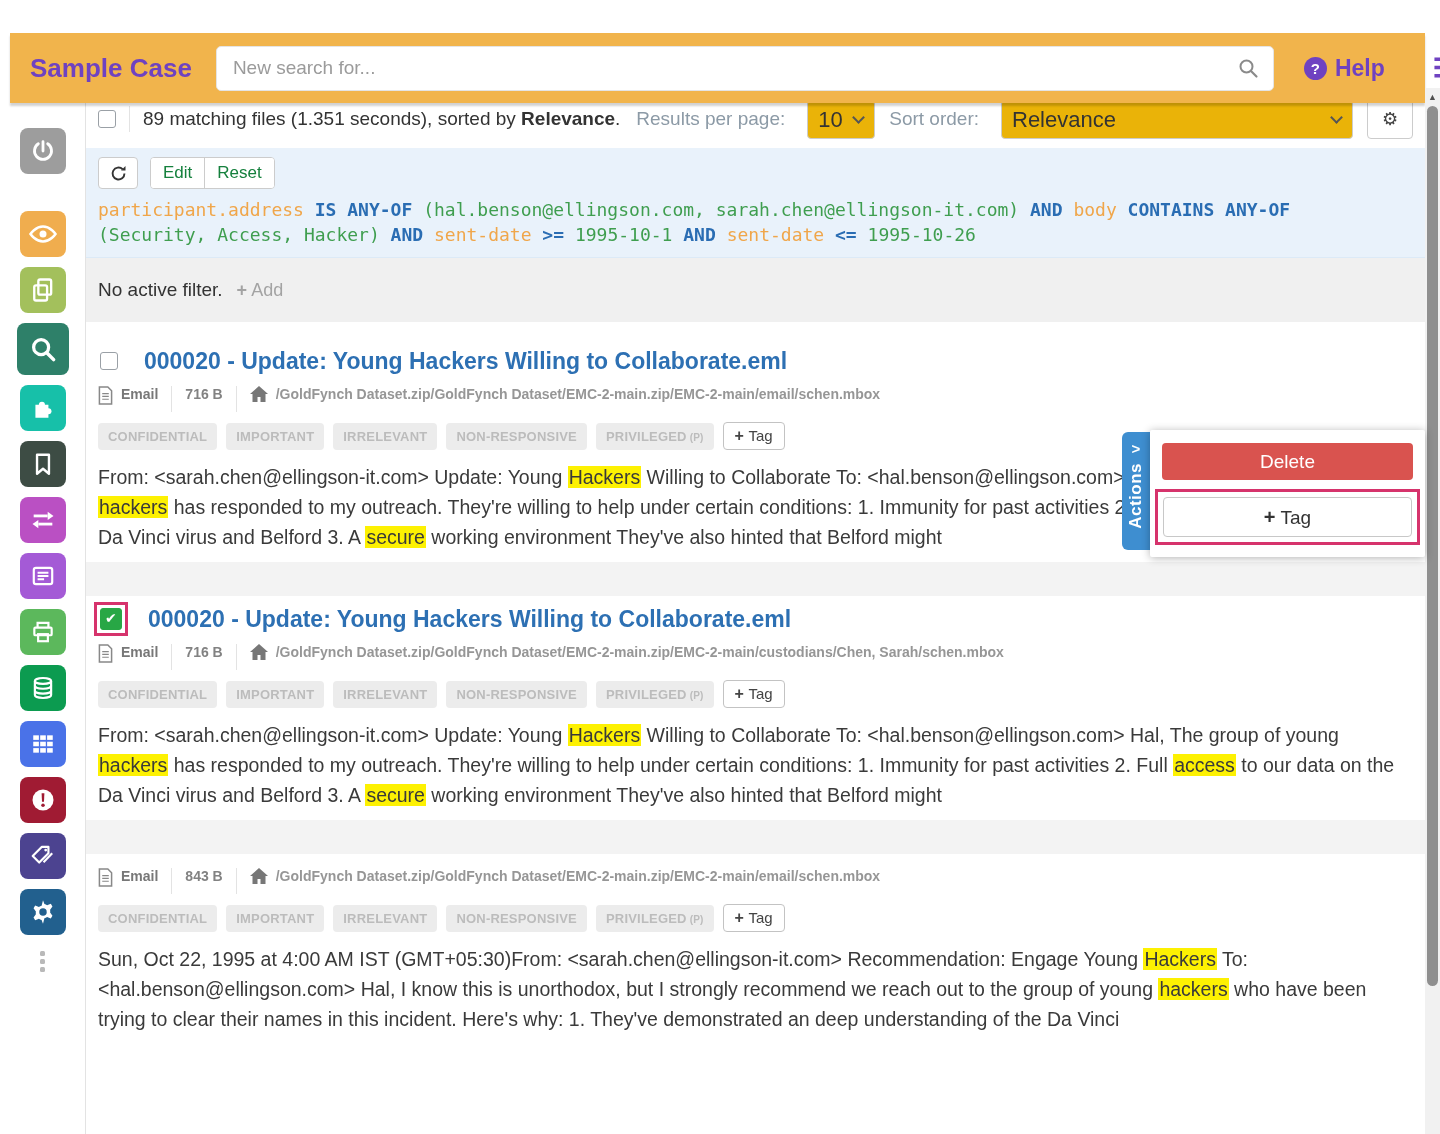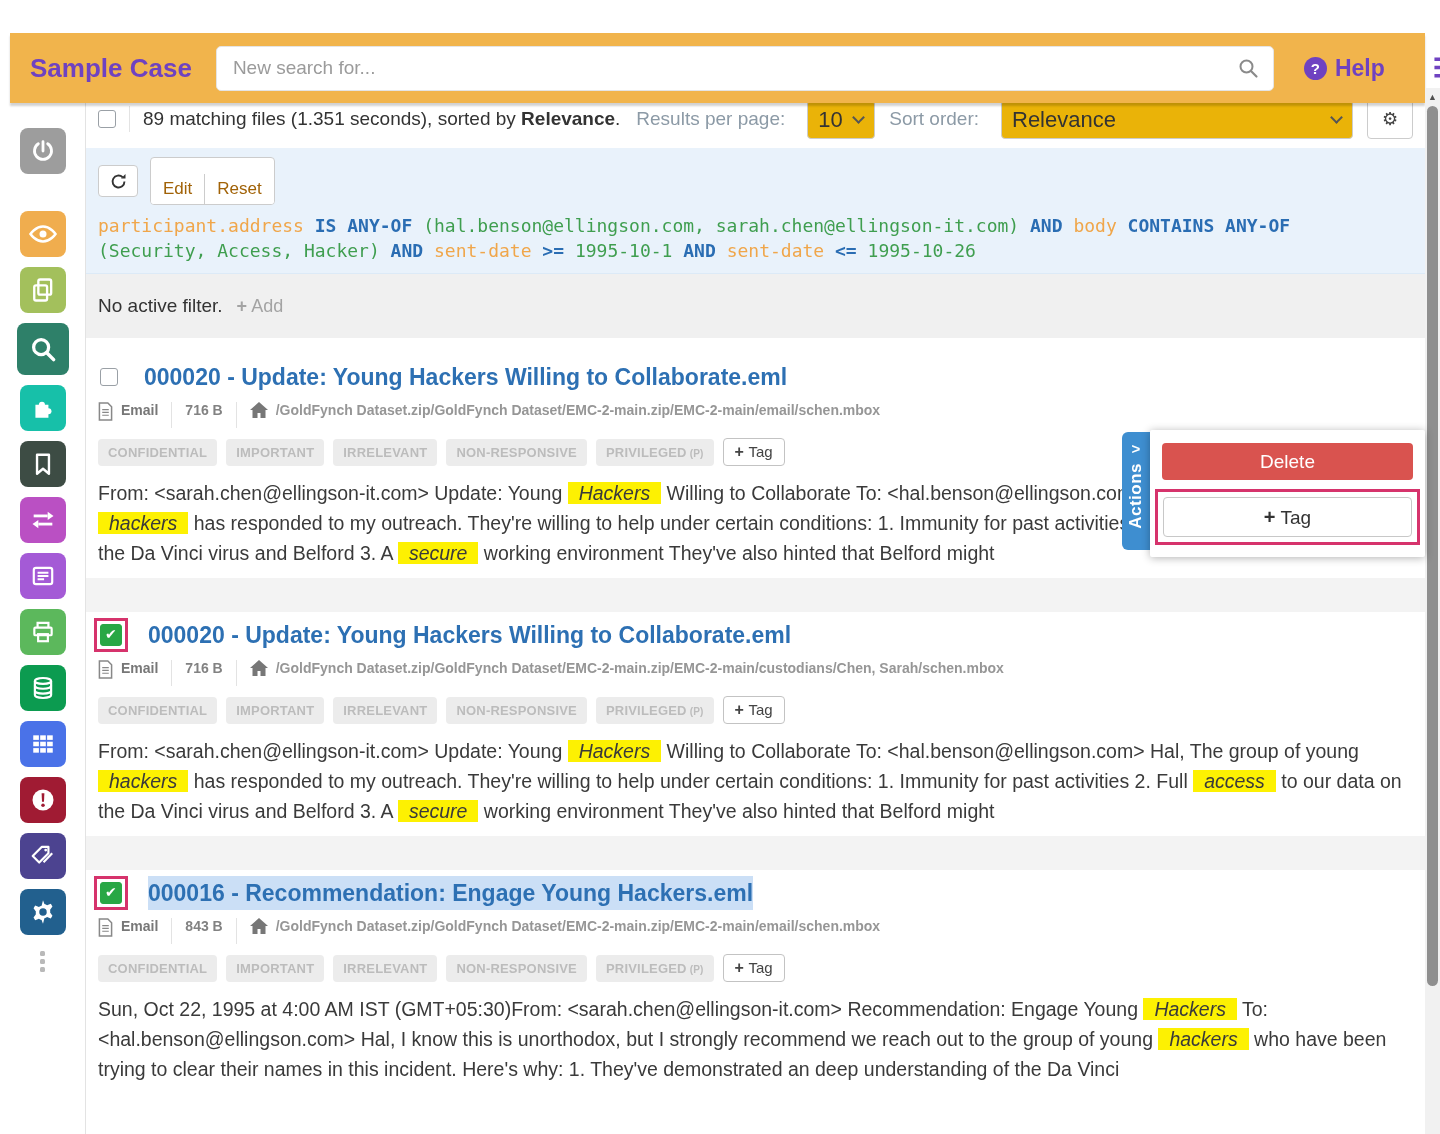--- a/index.html
+++ b/index.html
@@ -73,22 +73,22 @@
   .sel-chev { position:absolute; right:12px; top:13px; width:9px; height:9px;
     border-right:2px solid #555; border-bottom:2px solid #555; transform:rotate(45deg); pointer-events:none; }
   .gear-btn { width:46px; height:40px; background:#fff; border:1px solid #ccc; border-radius:4px; cursor:pointer; }
   .gear-glyph { font-size:18px; color:#444; }
   
   .query-box { background:#e9f2fb; padding:9px 12px 10px 12px; border-bottom:1px solid #dcEAf7; }
   .query-controls { display:flex; align-items:center; gap:12px; }
   .icon-btn { width:40px; height:32px; background:#fff; border:1px solid #ccc; border-radius:4px; cursor:pointer;
               display:flex; align-items:center; justify-content:center; }
   .btn-group { display:inline-flex; background:#fff; border:1px solid #ccc; border-radius:4px; overflow:hidden; }
-  .btn-group button { background:#fff; border:none; font-size:17px; color:#a16207; padding:5px 12px; cursor:pointer;
-                      font-family:"Liberation Sans", sans-serif; height:30px;margin-top:16px;}
+  .btn-group button { background:#fff; border:none; font-size:17px; color:#15803d; padding:5px 12px; cursor:pointer;
+                      font-family:"Liberation Sans", sans-serif; height:30px;}
   .btn-group button:first-child { border-right:1px solid #ccc; }
   .query-text { margin-top:8px; font-family:"DejaVu Sans Mono", monospace; font-size:18px; line-height:25px; white-space:normal; }
   .q-field { color:var(--query_field_orange,#f0a64a); }
   .q-operator { color:var(--query_operator_blue,#2a6db3); font-weight:bold; }
   .q-value { color:var(--query_value_green,#3f9e4f); }
   
   .selection-bar { text-align:center; padding:11px 0 12px 0; font-size:19px; color:#333; }
   .selection-bar a { color:#2f7cc0; text-decoration:none; cursor:pointer; }
   .filter-bar { background:#f0f0f0; padding:21px 12px; font-size:19px; color:#333; display:flex; align-items:center; gap:14px; }
   .filter-add { color:#a3a3a3; cursor:pointer; font-size:18px; }
@@ -108,21 +108,21 @@
   .r-size { color:#828282; font-weight:600; }
   .r-path { color:#969696; font-weight:700; white-space:nowrap; overflow:hidden; }
   .r-tags { display:flex; align-items:center; gap:9px; margin-top:10px; }
   .chip { background:#ececec; color:#bcbcbc; font-size:13px; font-weight:bold; padding:6px 10px; border-radius:4px;
           letter-spacing:.2px; cursor:pointer; white-space:nowrap; }
   .chip .chip-sfx { font-size:10px; }
   .add-tag { background:#fff; border:1px solid #c3c3c3; border-radius:4px; color:#444; font-size:15px; padding:4px 11px;
              cursor:pointer; font-family:"Liberation Sans", sans-serif; }
   .add-tag b { font-size:16px; }
   .r-snippet { margin-top:12px; font-size:19.5px; color:#3a3a3a; line-height:30px; }
-  .hl { background:var(--highlight_yellow,#fdf102); padding:0 11px;font-style:italic; }
+  .hl { background:var(--highlight_yellow,#fdf102); padding:0 1px; }
   
   .actions-flyout { position:absolute; left:1122px; top:430px; display:flex; align-items:flex-start; z-index:40; }
   .actions-tab {
     width:28px; height:118px; background:var(--actions_tab_blue,#3e8ed0); color:#fff;
     border-radius:6px 0 0 6px; display:flex; flex-direction:column; align-items:center; gap:6px; padding-top:8px;
     cursor:pointer; margin-top:2px;
   }
   .actions-tab .chev { font-weight:bold; font-size:15px; }
   .actions-tab .vtext { writing-mode:vertical-rl; transform:rotate(180deg); font-weight:bold; font-size:17px; letter-spacing:.5px; }
   .actions-panel { width:275px; background:#fff; box-shadow:0 1px 8px rgba(0,0,0,.3); border-radius:2px; padding-bottom:12px; }
@@ -418,26 +418,20 @@
           <span class="chip">IMPORTANT</span>
           <span class="chip">IRRELEVANT</span>
           <span class="chip">NON-RESPONSIVE</span>
           <span class="chip">PRIVILEGED<span class="chip-sfx"> (P)</span></span>
           <button class="add-tag"><b>+ </b>Tag</button>
         </div>
     <p class="r-snippet">From: &lt;sarah.chen@ellingson-it.com&gt; Update: Young <span class="hl">Hackers</span> Willing to Collaborate To: &lt;hal.benson@ellingson.com&gt; Hal, The group of young <span class="hl">hackers</span> has responded to my outreach. They're willing to help under certain conditions: 1. Immunity for past activities 2. Full <span class="hl">access</span> to our data on the Da Vinci virus and Belford 3. A <span class="hl">secure</span> working environment They've also hinted that Belford might</p>
   </section>
 <div class="sep"></div>
   <section class="result">
-    <div class="r-title-row">
-      <span class="cb-wrap annotated">
-            <span class="cb checked"></span>
-          </span>
-      <a class="r-title selected">000016 - Recommendation: Engage Young Hackers.eml</a>
-    </div>
     <div class="r-meta">
       <span class="m-ico">
         <svg viewBox="0 0 16 20" width="15" height="19">
               <path d="M1.5 1h9l4 4v14h-13z" fill="none" stroke="#888" stroke-width="1.6"></path>
               <path d="M4.5 8h7M4.5 11h7M4.5 14h7" stroke="#888" stroke-width="1.3"></path>
             </svg>
       </span>
       <span class="r-type">Email</span>
       <span class="vr"></span>
       <span class="r-size">843 B</span>

